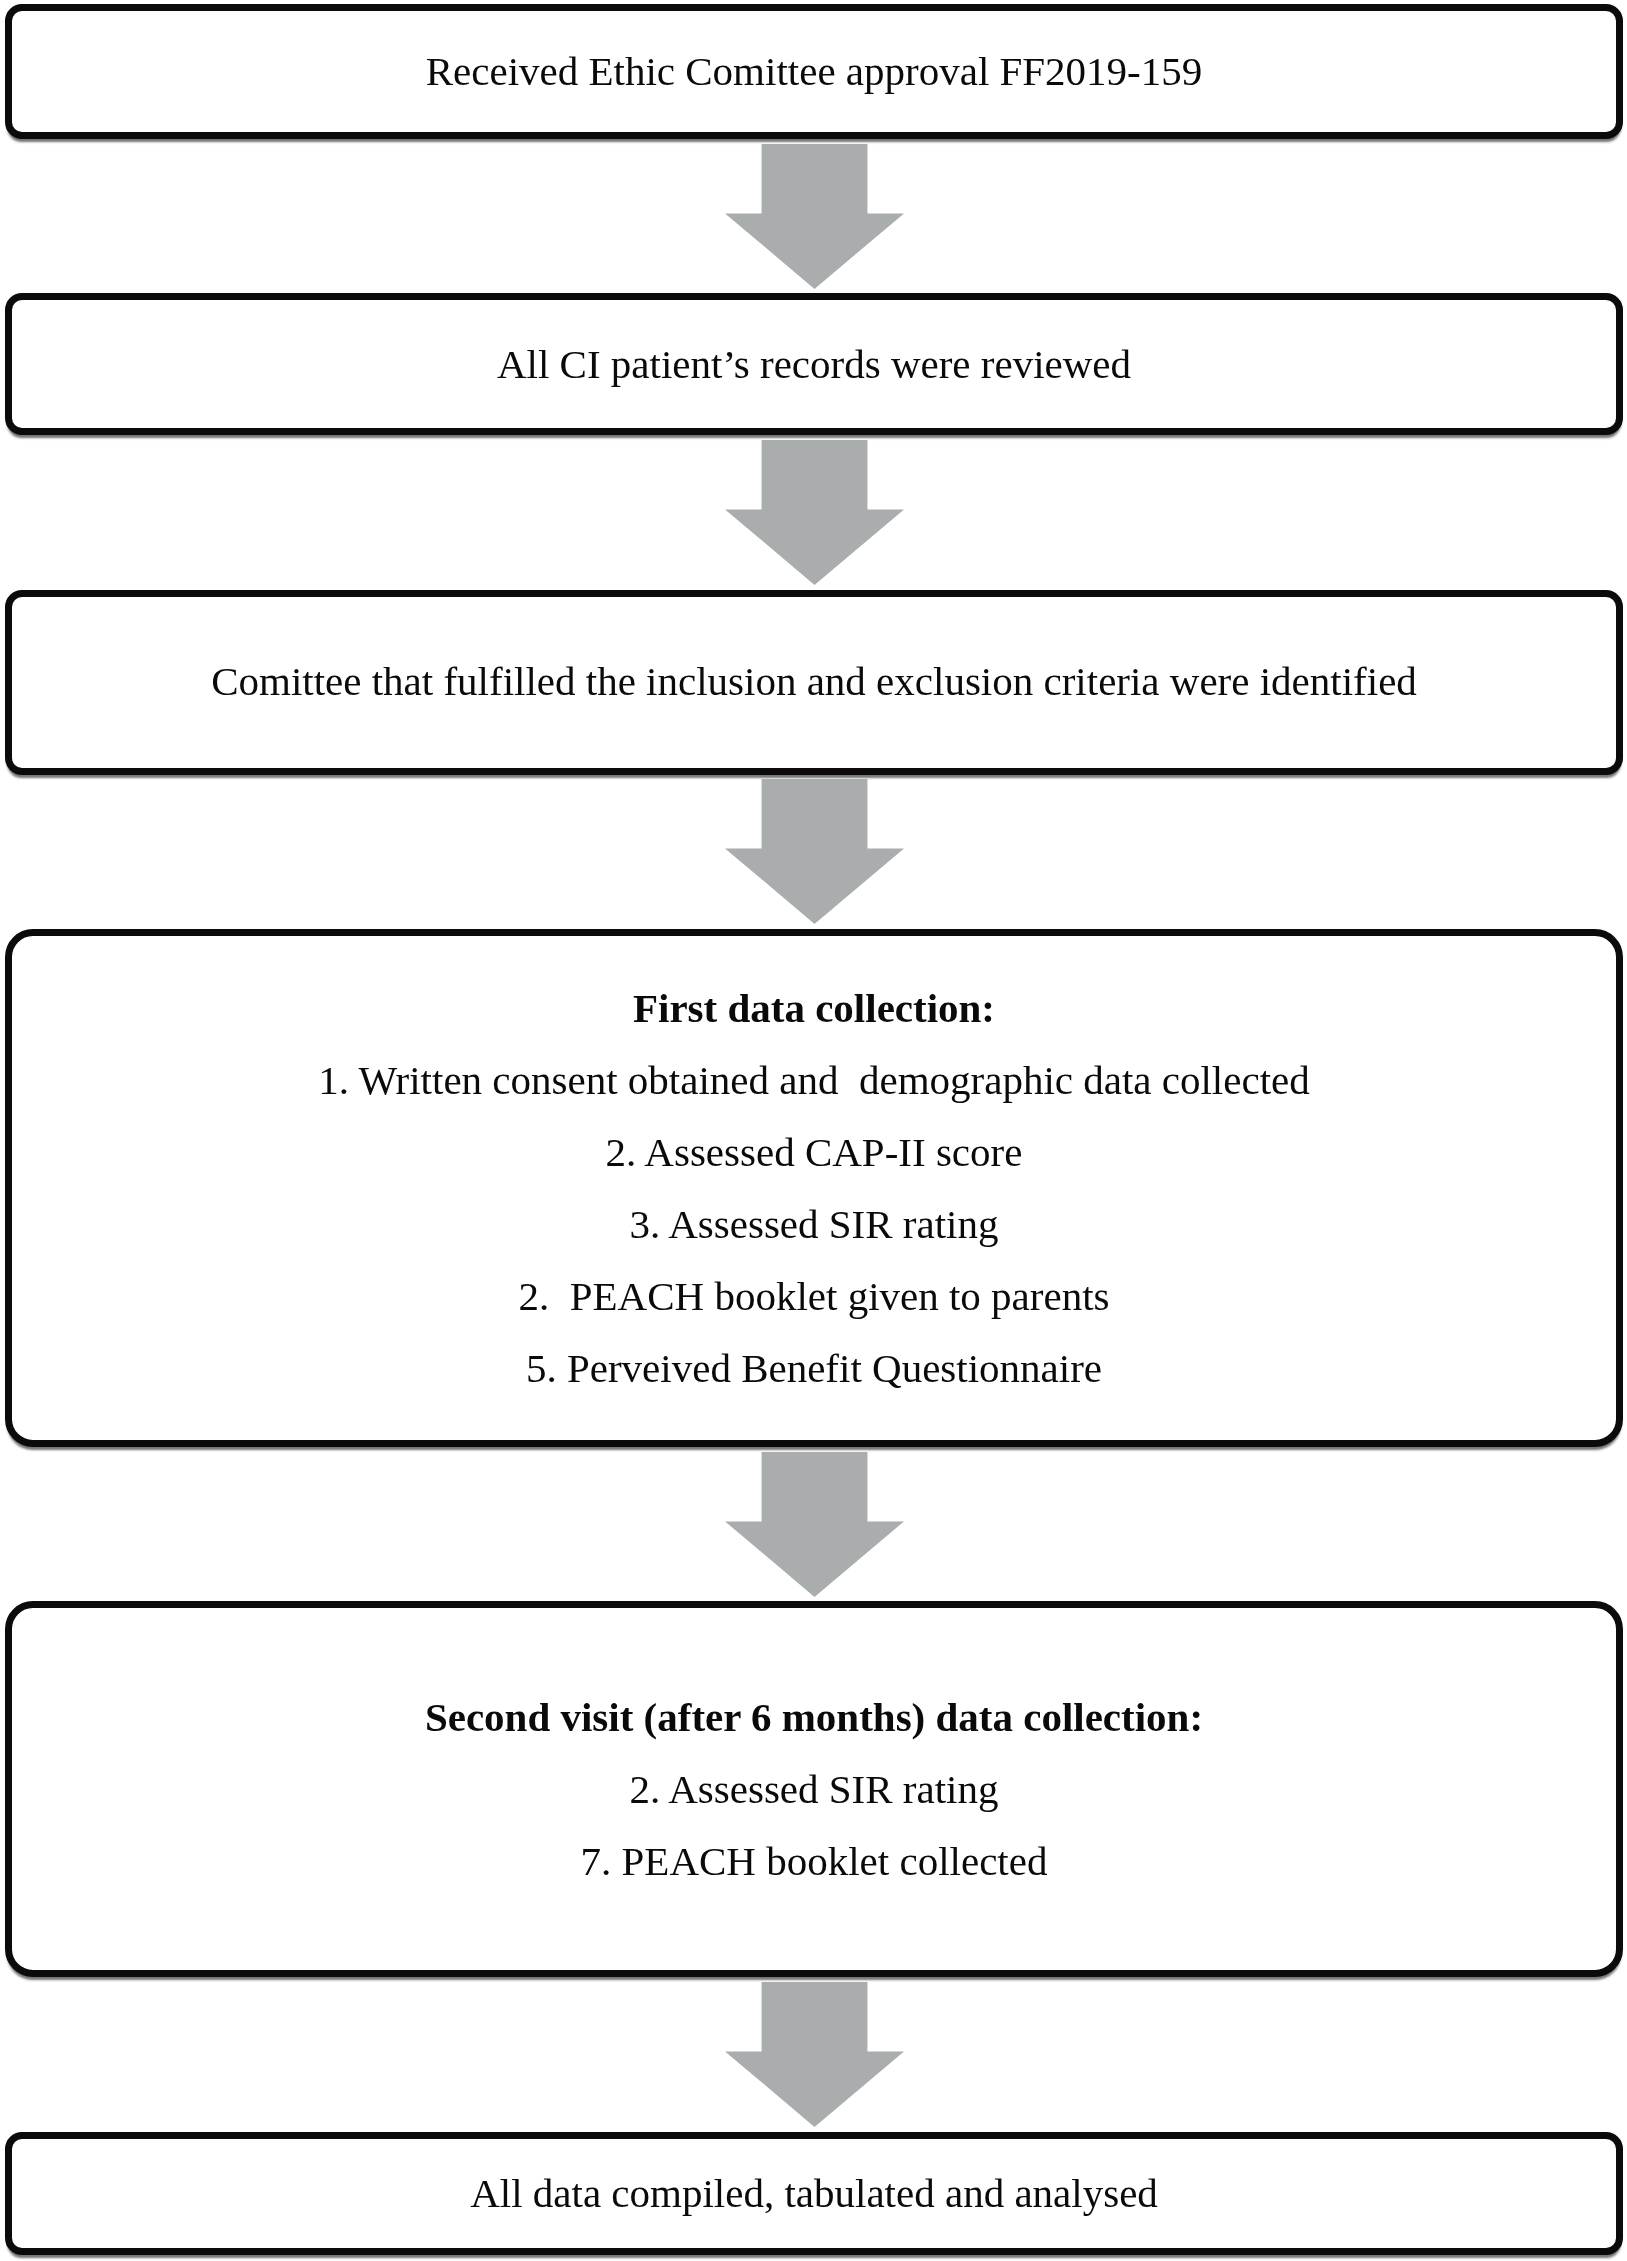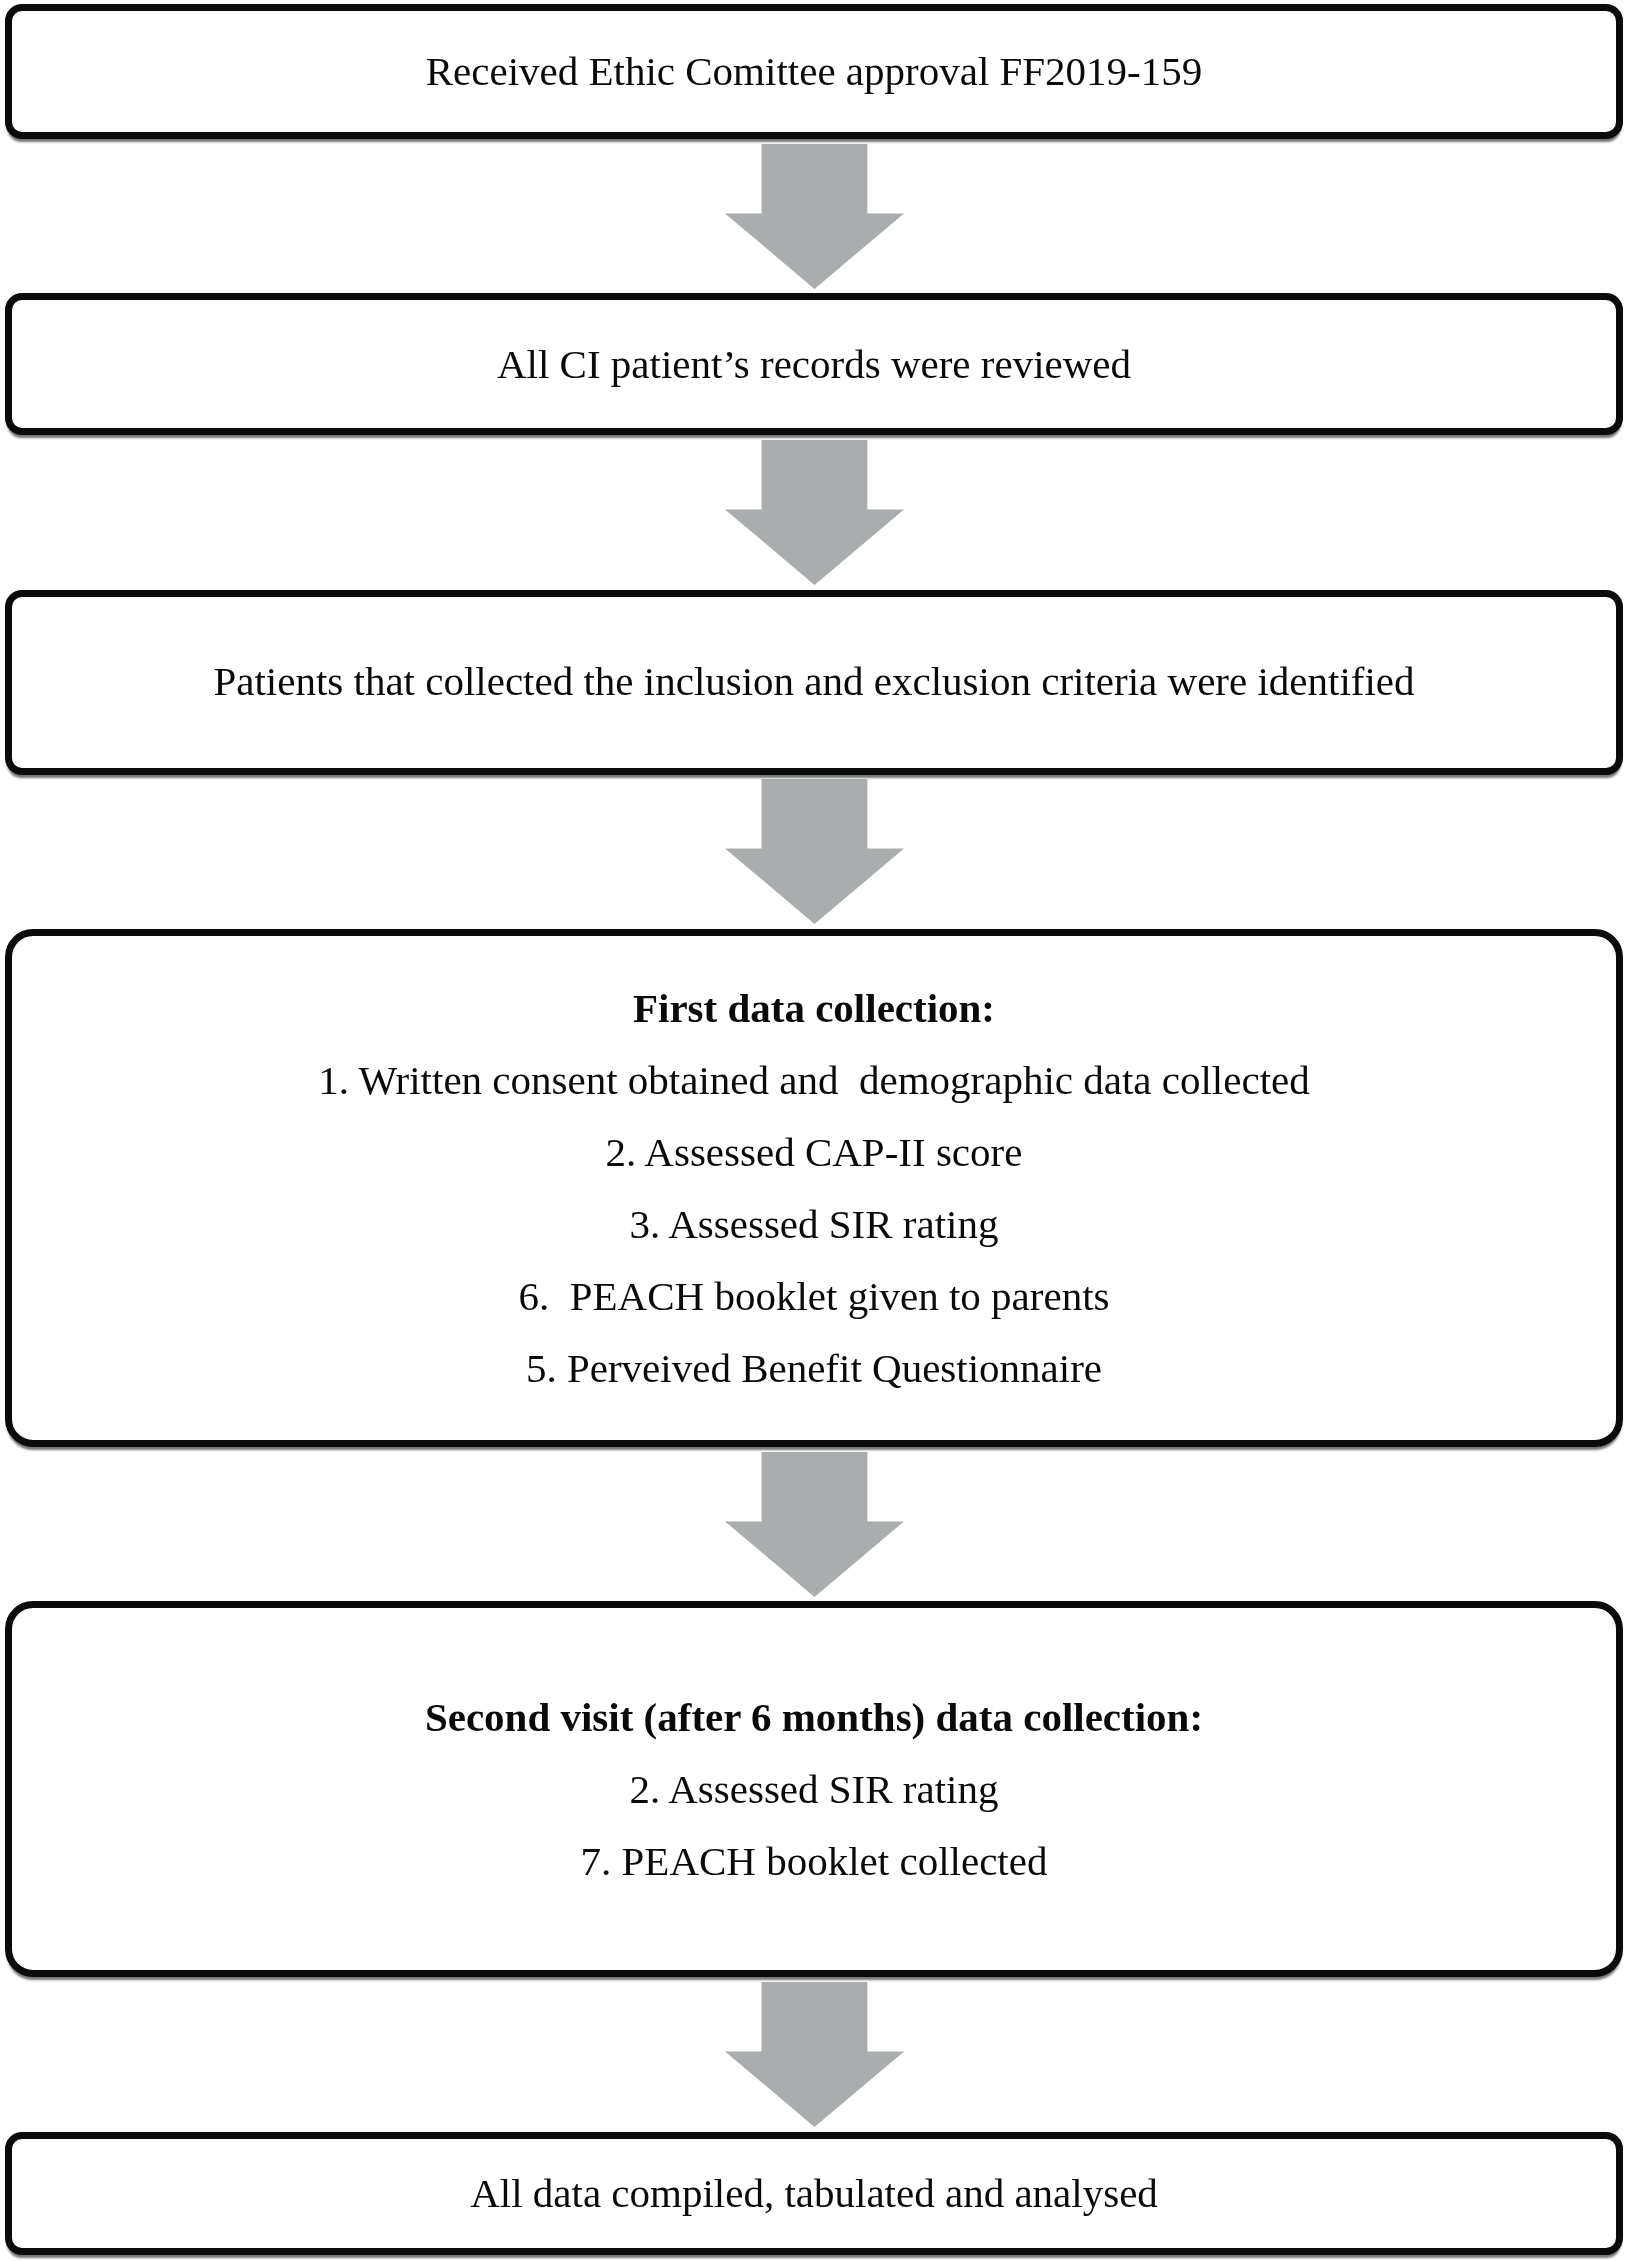--- a/index.html
+++ b/index.html
@@ -73,35 +73,35 @@
     <div class="box-text">All CI patient’s records were reviewed</div>
   </div>
 
   <div class="arrow-wrap">
     <svg width="179" height="145" viewBox="0 0 230 186">
       <polygon points="47,0 183,0 183,89 230,89 115,186 0,89 47,89" fill="#a9adad"></polygon>
     </svg>
   </div>
 
   <div class="box h-238">
-    <div class="box-text">Patients that collected the inclusion and exclusion criteria were identified</div>
+    <div class="box-text">Comittee that fulfilled the inclusion and exclusion criteria were identified</div>
   </div>
 
   <div class="arrow-wrap">
     <svg width="179" height="145" viewBox="0 0 230 186">
       <polygon points="47,0 183,0 183,89 230,89 115,186 0,89 47,89" fill="#a9adad"></polygon>
     </svg>
   </div>
 
   <div class="box box-large h-665">
     <div class="box-title">First data collection:</div>
     <div class="list-line">1. Written consent obtained and  demographic data collected</div>
     <div class="list-line">2. Assessed CAP-II score</div>
     <div class="list-line">3. Assessed SIR rating</div>
-    <div class="list-line">6.  PEACH booklet given to parents</div>
+    <div class="list-line">2.  PEACH booklet given to parents</div>
     <div class="list-line">5. Perveived Benefit Questionnaire</div>
   </div>
 
   <div class="arrow-wrap">
     <svg width="179" height="145" viewBox="0 0 230 186">
       <polygon points="47,0 183,0 183,89 230,89 115,186 0,89 47,89" fill="#a9adad"></polygon>
     </svg>
   </div>
 
   <div class="box box-large h-483">

